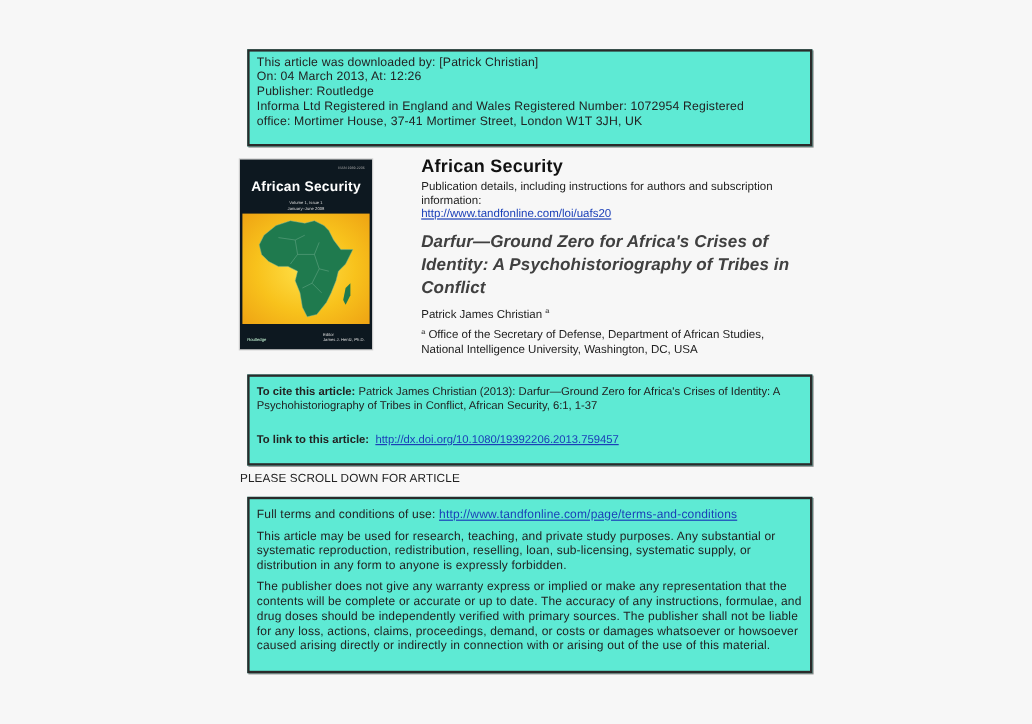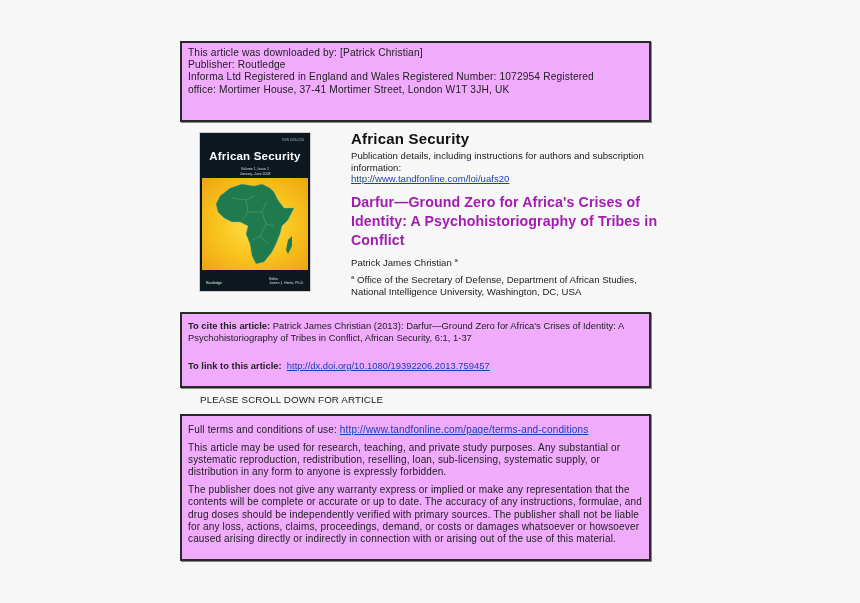--- a/index.html
+++ b/index.html
@@ -6,25 +6,25 @@
     body {
       width: 860px; height: 603px;
       background: #f7f7f7;
       position: relative;
       overflow: hidden;
       font-family: "Liberation Sans", "DejaVu Sans", sans-serif;
       color: #222;
     }
     .box {
       position: absolute;
-      left: 180px;
+      left: 206px;
       width: 471px;
       border: 2px solid #2a2a2a;
       box-shadow: 1px 1px 0 #888;
-      background: #f0abfc;
+      background: #5eead4;
       box-sizing: border-box;
     }
     .small { font-size: 10.2px; line-height: 12.2px; letter-spacing: 0.15px; }
     a.link { color: #1a3fb8; text-decoration: underline; }
 
     #download-box { top: 41px; height: 81px; padding: 4px 6px; }
     #download-box div { white-space: nowrap; }
 
     #cover {
       position: absolute; left: 200px; top: 133px; width: 110px; height: 158px;
@@ -40,40 +40,41 @@
       overflow: hidden;
     }
     #cover .footer-l { position: absolute; left: 6px; bottom: 6px; color: #cfd; font-size: 3.5px; }
     #cover .footer-r { position: absolute; right: 6px; bottom: 6px; color: #ddd; font-size: 3.5px; text-align: left; }
 
     #journal { position: absolute; left: 351px; top: 130px; width: 315px; }
     #journal .jtitle { font-size: 15px; font-weight: bold; letter-spacing: 0.2px; color: #111; line-height: 18px; }
     #journal .jdesc { font-size: 9.6px; line-height: 11.6px; margin-top: 2px; color: #222; }
 
     #article { position: absolute; left: 351px; top: 193px; width: 315px; }
-    #article .atitle { font-size: 14.2px; font-weight: bold; line-height: 19.2px; color: #a21caf; letter-spacing: 0.1px; }
+    #article .atitle { font-size: 14.2px; font-weight: bold; line-height: 19.2px; color: #404040; letter-spacing: 0.1px; font-style: italic; }
     #article .author { font-size: 9.6px; margin-top: 3px; line-height: 12px; }
     #article .aff { font-size: 9.6px; line-height: 12.4px; margin-top: 2px; }
     sup { font-size: 6px; vertical-align: 4px; }
 
     #cite-box { top: 312px; height: 76px; padding: 6px 6px; }
     #cite-box .line { font-size: 9.4px; line-height: 12px; }
     #cite-box .link-line { margin-top: 16px; }
     b { font-weight: bold; }
 
     #scroll-notice { position: absolute; left: 200px; top: 394px; font-size: 9.8px; letter-spacing: 0.1px; }
 
     #terms-box { top: 414px; height: 147px; padding: 4px 6px; }
     #terms-box p { margin: 4px 0 6px 0; font-size: 10px; line-height: 12.1px; letter-spacing: 0.15px; }
   </style>
 </head>
 <body>
 
 <div id="download-box" class="box small">
   <div>This article was downloaded by: [Patrick Christian]</div>
+  <div>On: 04 March 2013, At: 12:26</div>
   <div>Publisher: Routledge</div>
   <div>Informa Ltd Registered in England and Wales Registered Number: 1072954 Registered</div>
   <div>office: Mortimer House, 37-41 Mortimer Street, London W1T 3JH, UK</div>
 </div>
 
 <div id="cover">
   <div class="issn">ISSN 1939-2206</div>
   <div class="ctitle">African Security</div>
   <div class="cvol">
     <div>Volume 1, Issue 1</div>

